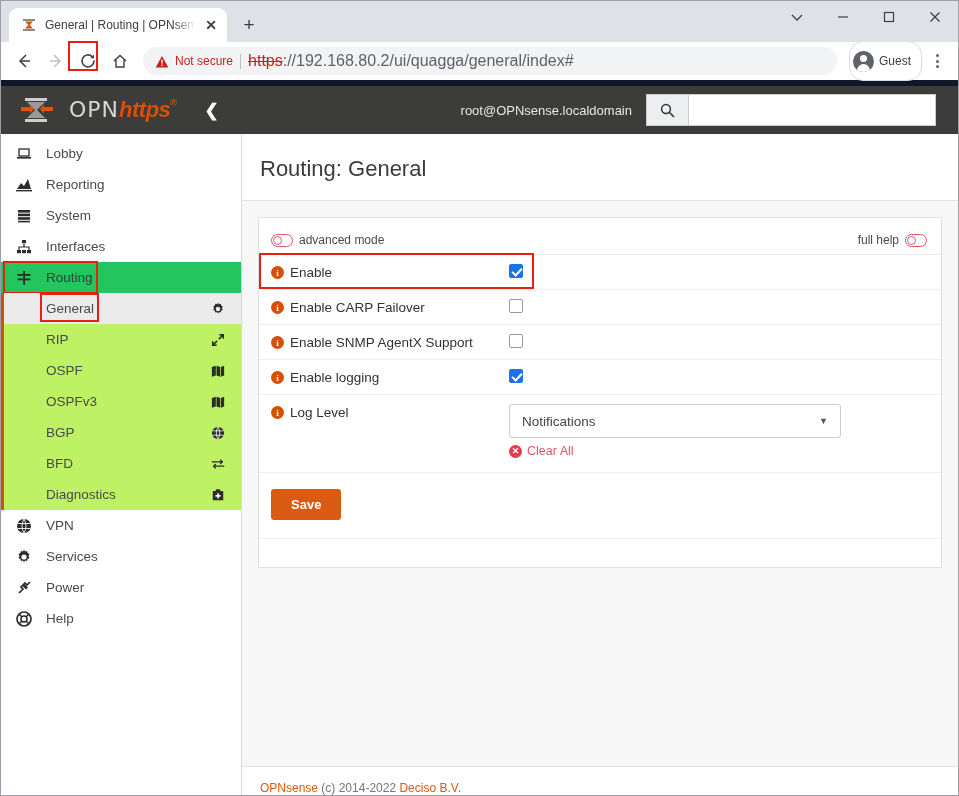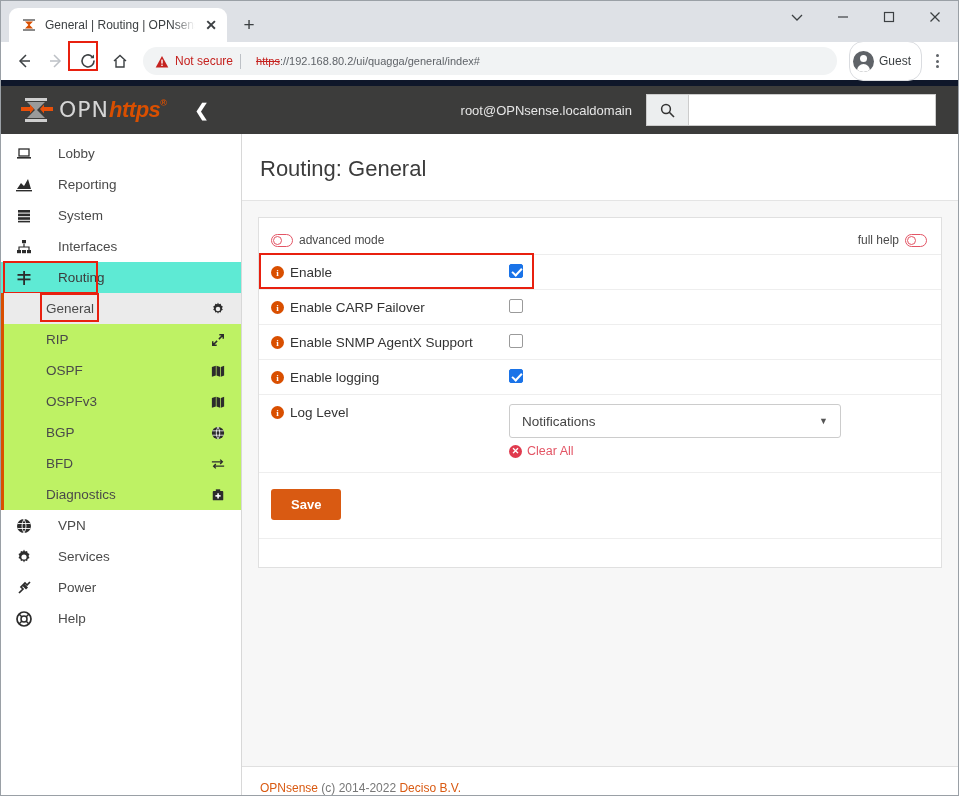--- a/index.html
+++ b/index.html
@@ -73,21 +73,21 @@
     border: 2px solid #e8200f; background: transparent;
   }
   .omnibox {
     flex: 1; height: 28px; background: #f1f3f4; border-radius: 14px;
     margin: 0 6px 0 6px; display: flex; align-items: center;
     padding: 0 12px; gap: 7px; max-width: 700px;
   }
   .warn-tri { width: 13px; height: 13px; position: relative; flex: 0 0 13px; }
   .not-secure { font-size: 12px; color: #c5221f; white-space: nowrap; }
   .vsep { width: 1px; height: 15px; background: #bdc1c6; }
-  .url { font-size: 11px; color: #5f6368; white-space: nowrap; margin-left: 8px; }
+  .url { font-size: 16px; color: #5f6368; white-space: nowrap; }
   .url .scheme { color: #c5221f; text-decoration: line-through; }
   .profile-chip {
     height: 40px; border: 1px solid #dadce0; border-radius: 14px;
     display: flex; align-items: center; gap: 5px;
     padding: 0 10px 0 3px; margin-left: 4px;
   }
   .avatar-circle {
     width: 21px; height: 21px; border-radius: 50%;
     background: #5f6368; position: relative; overflow: hidden;
   }
@@ -107,21 +107,21 @@
   .kebab i { width: 3px; height: 3px; border-radius: 50%; background: #5f6368; display: block; }
 
   
   .viewport { flex: 1; display: flex; flex-direction: column; background: #fff; overflow: hidden; }
 
   
   .opn-header {
     height: 48px; background: #3c3c3b; display: flex; align-items: center;
     flex: 0 0 48px; padding-left: 20px; gap: 0;
   }
-  .logo-wrap { display: flex; align-items: center; gap: 6px; }
+  .logo-wrap { display: flex; align-items: center; gap: 16px; }
   .logo-mark { width: 32px; height: 26px; position: relative; }
   .logo-text { font-size: 22px; font-weight: 700; letter-spacing: -0.5px; line-height: 1; display: flex; align-items: flex-start; }
   .logo-opn { color: #d6d6d6; font-family: "DejaVu Sans", sans-serif; font-weight: 400; letter-spacing: 1px; }
   .logo-sense { color: #d94f00; font-style: italic; font-weight: 700; }
   .logo-reg { color: #d94f00; font-size: 9px; }
   .collapse-chev {
     color: #fff; font-size: 17px; margin-left: 28px; font-weight: 700;
   }
   .hdr-right { margin-left: auto; display: flex; align-items: center; gap: 14px; padding-right: 22px; }
   .hdr-user { color: #e6e6e6; font-size: 13px; }
@@ -136,23 +136,23 @@
   .body-split { flex: 1; display: flex; min-height: 0; }
 
   
   .sidebar {
     width: 241px; flex: 0 0 241px; background: #fff;
     border-right: 1px solid #d8d8d8; overflow: hidden;
     padding-top: 4px;
   }
   .nav-item {
     height: 31px; display: flex; align-items: center;
-    padding-left: 14px; gap: 25px; position: relative;
-  }
-  .nav-item.active-parent { background: #5eead4; }
+    padding-left: 14px; gap: 13px; position: relative;
+  }
+  .nav-item.active-parent { background: #22c55e; }
   .nav-ico {
     width: 18px; flex: 0 0 18px; display: flex; align-items: center;
     justify-content: center; color: #2c2c2c;
   }
   .nav-label { font-size: 13.5px; color: #4a4a4a; }
   .nav-item.active-parent .nav-label { color: #3c3c3c; }
   .submenu { background: #bef264; border-left: 3px solid #d94f00; }
   .sub-item {
     height: 31px; display: flex; align-items: center;
     padding-left: 42px; padding-right: 16px; gap: 8px;

